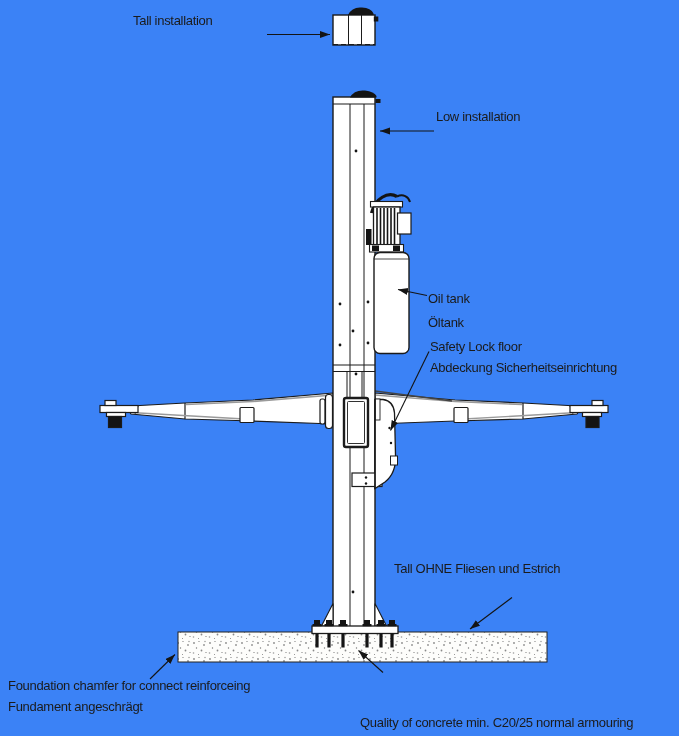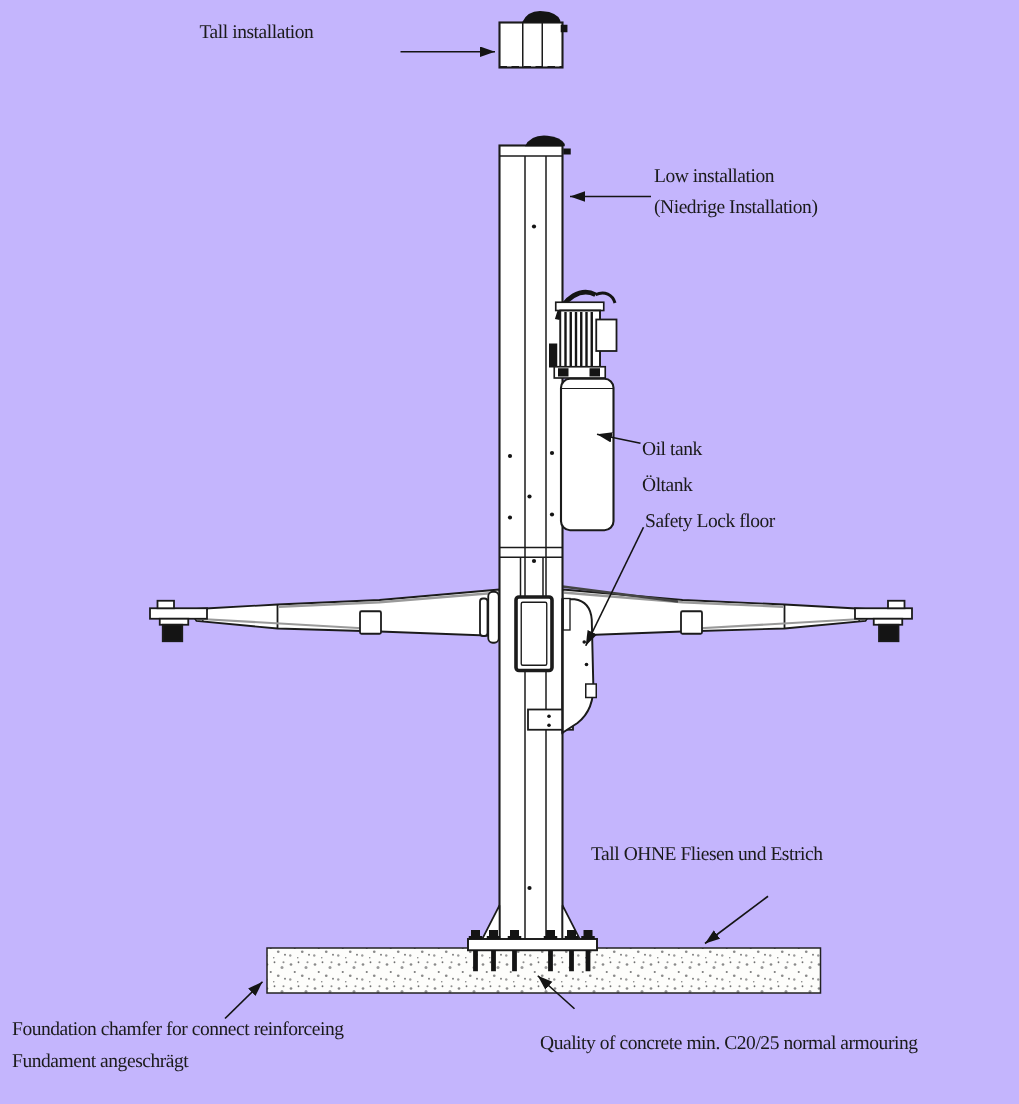--- a/index.html
+++ b/index.html
@@ -1,17 +1,17 @@
 <!DOCTYPE html>
 <html><head>
 <meta charset="utf-8">
 <style>
   html,body{margin:0;padding:0;background:#ffffff;}
-  #page{position:relative;width:679px;height:736px;background:#c4b5fd;overflow:hidden;
-        font-family:Liberation Serif, serif;}
+  #page{position:relative;width:679px;height:736px;background:#3b82f6;overflow:hidden;
+        font-family:Liberation Sans, sans-serif;}
   svg{position:absolute;left:0;top:0;}
   .lbl{position:absolute;font-size:13px;line-height:21px;letter-spacing:-0.3px;
        color:#1b1b1b;white-space:nowrap;}
 </style>
 </head>
 <body>
 
 <div id="page">
 
 <svg width="679" height="736" viewBox="0 0 679 736">
@@ -192,36 +192,36 @@
     <line x1="383" y1="672.5" x2="358.5" y2="650.5" marker-end="url(#ah)"></line>
   </g>
 </svg>
 
 <div class="lbl" style="left:133px;top:10px">
   <div>Tall installation</div>
 </div>
 
 <div class="lbl" style="left:436px;top:106px">
   <div>Low installation</div>
-  <div>(Niedrige Installation)</div>
 </div>
 
 <div class="lbl" style="left:428px;top:288px">Oil tank</div>
 <div class="lbl" style="left:428px;top:312px">Öltank</div>
 
 <div class="lbl" style="left:430px;top:336px">
   <div>Safety Lock floor</div>
+  <div>Abdeckung Sicherheitseinrichtung</div>
 </div>
 
 <div class="lbl" style="left:394px;top:558px">
   <div>Tall OHNE Fliesen und Estrich</div>
 </div>
 
 <div class="lbl" style="left:8px;top:675px">
   <div>Foundation chamfer for connect reinforceing</div>
   <div>Fundament angeschrägt</div>
 </div>
 
-<div class="lbl" style="left:360px;top:684px">
+<div class="lbl" style="left:360px;top:712px">
   <div>Quality of concrete min. C20/25 normal armouring</div>
 </div>
 
 </div>
 
 </body></html>

